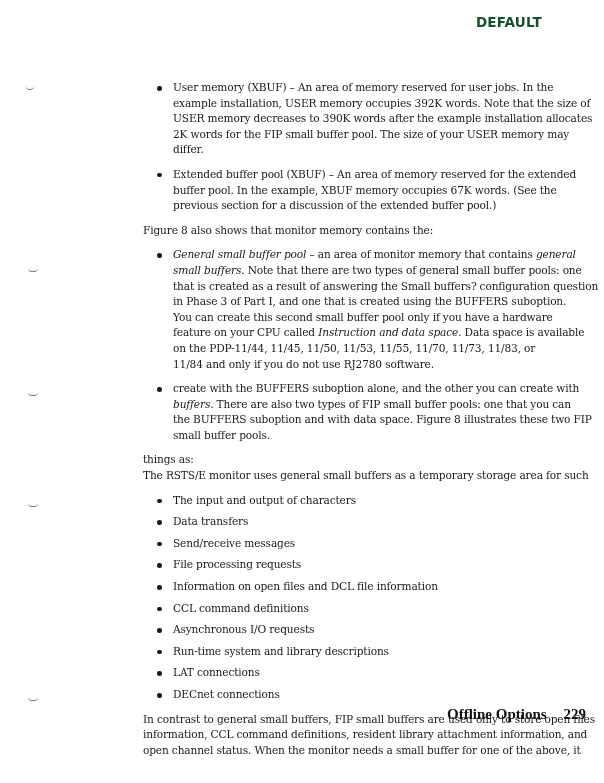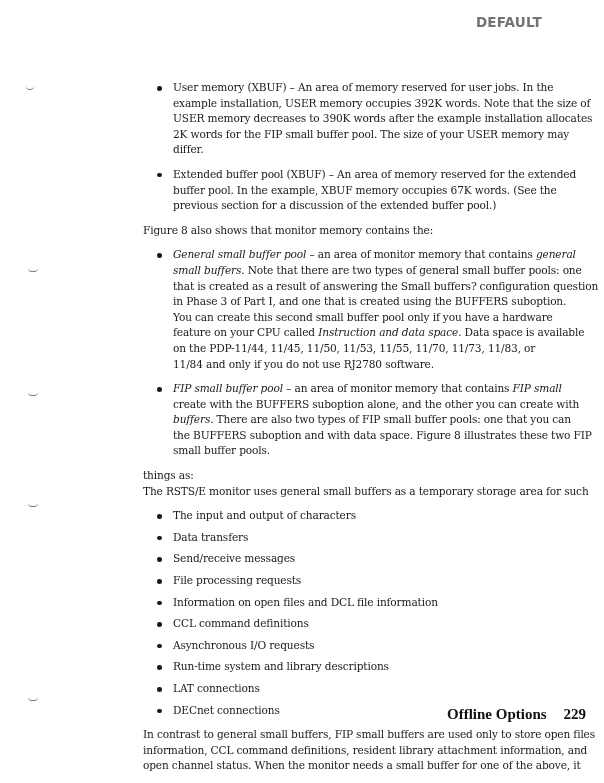--- a/index.html
+++ b/index.html
@@ -16,21 +16,21 @@
       color: #1a1a1a;
     }
     .header-title {
       position: absolute;
       top: 14px;
       right: 62px;
       font-family: "DejaVu Sans", "Liberation Sans", sans-serif;
       font-weight: bold;
       font-size: 13.5px;
       letter-spacing: 0.2px;
-      color: #737373;
+      color: #14532d;
     }
     .footer {
       position: absolute;
       top: 706px;
       left: 447px;
       font-family: Liberation Serif, serif;
       font-weight: bold;
       font-size: 15px;
       color: #111;
     }
@@ -134,23 +134,20 @@
     <span class="line">
       <span>feature on your CPU called </span><i>Instruction and data space</i><span>. Data space is available</span>
     </span>
     <span class="line">on the PDP-11/44, 11/45, 11/50, 11/53, 11/55, 11/70, 11/73, 11/83, or</span>
     <span class="line">11/84 and only if you do not use RJ2780 software.</span>
   </div>
   <div class="gap-big"></div>
 
   <div class="bullet-block sub">
     <span class="dot"></span>
-    <span class="line">
-      <i>FIP small buffer pool</i><span> – an area of monitor memory that contains </span><i>FIP small</i>
-    </span>
     <span class="line">create with the BUFFERS suboption alone, and the other you can create with</span>
     <span class="line">
       <i>buffers</i><span>. There are also two types of FIP small buffer pools: one that you can</span>
     </span>
     <span class="line">the BUFFERS suboption and with data space. Figure 8 illustrates these two FIP</span>
     <span class="line">small buffer pools.</span>
   </div>
   <div class="gap-big"></div>
 
   <div class="para" style="margin-left:-1px;">

